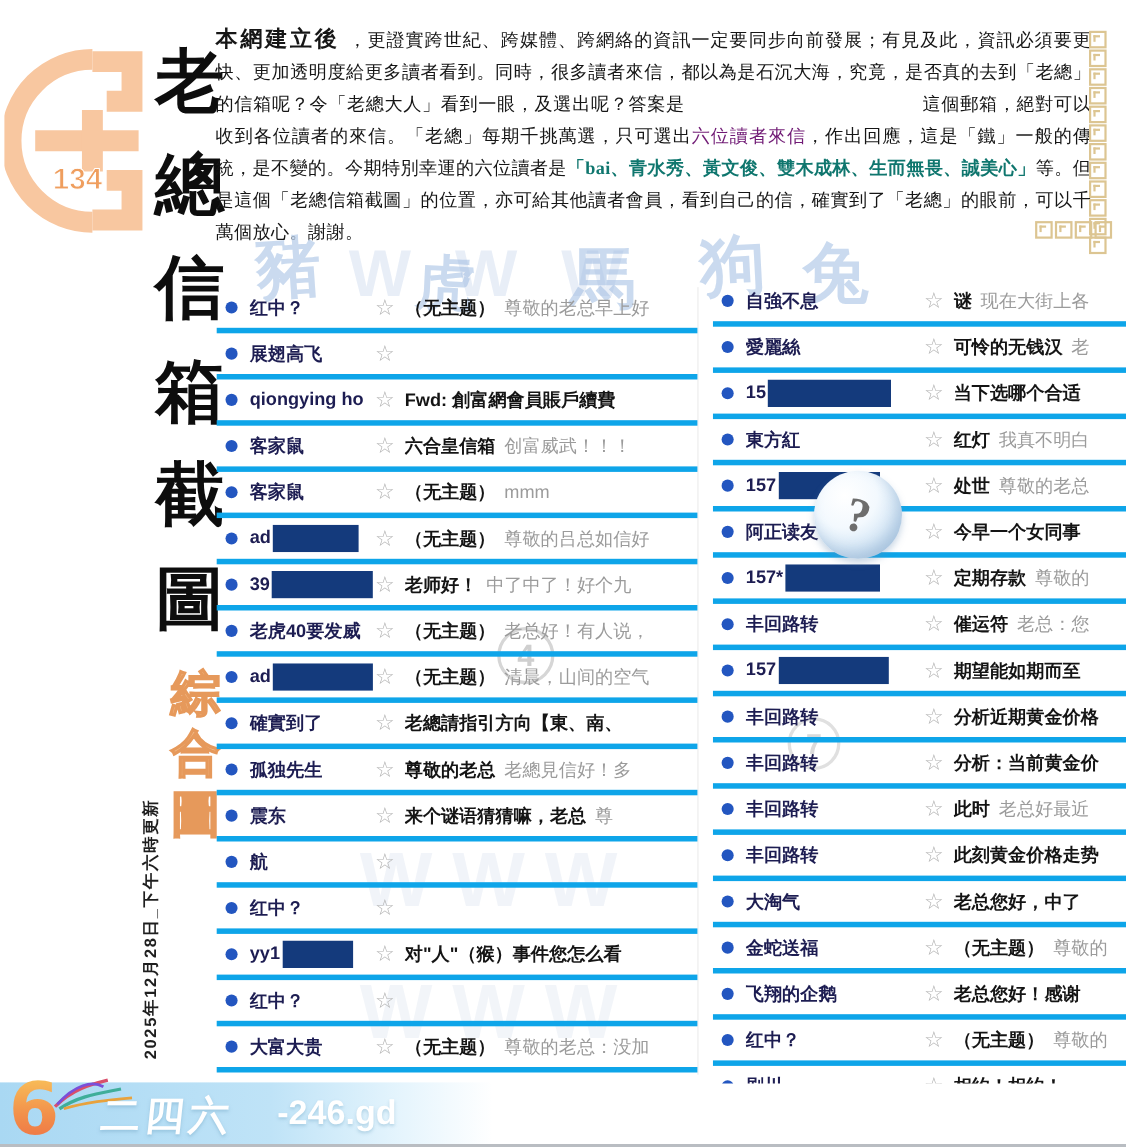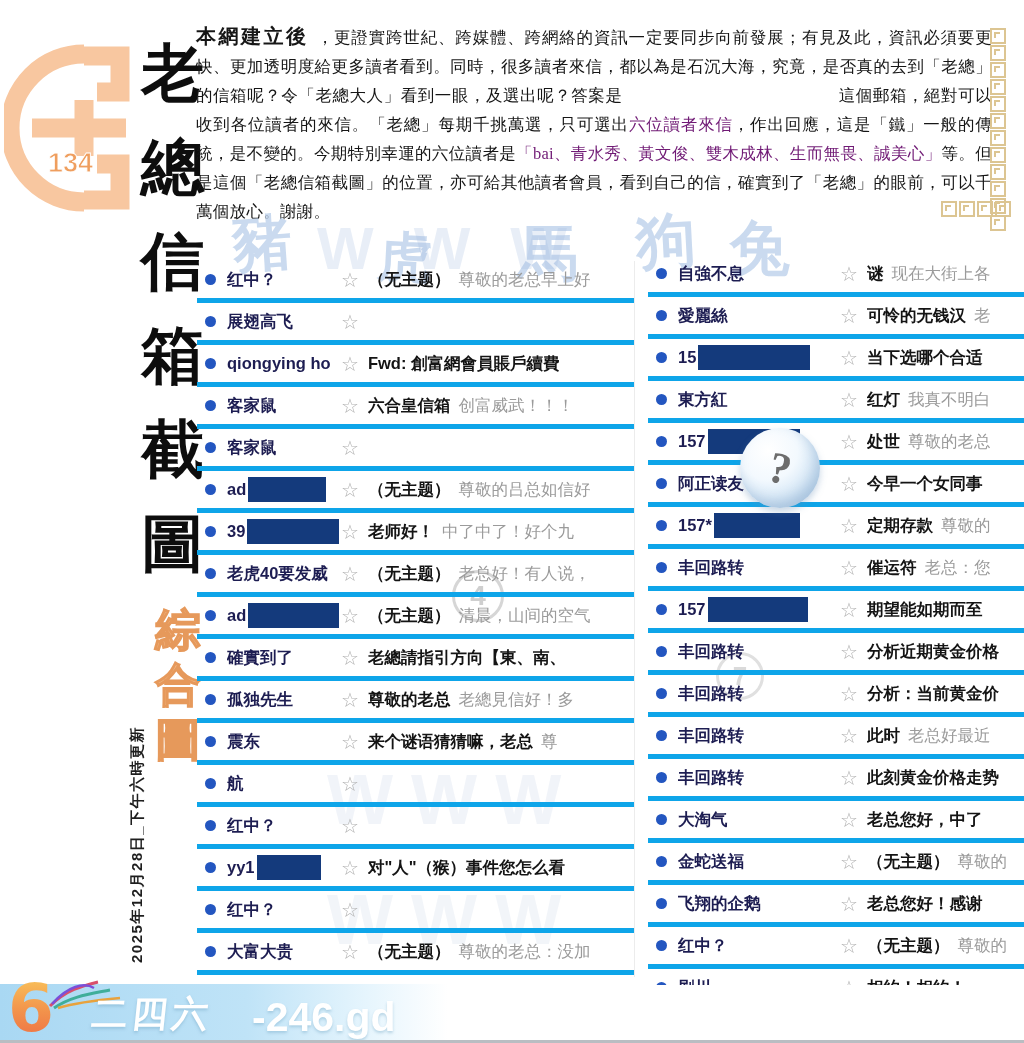--- a/index.html
+++ b/index.html
@@ -20,21 +20,21 @@
   .date-note{position:absolute;left:128px;top:963px;transform-origin:0 0;transform:rotate(-90deg);
              font-size:15px;color:#1e1e1e;letter-spacing:1.5px;white-space:nowrap;font-weight:bold;}
 
   
   .header-par{position:absolute;left:196px;top:22px;width:796px;text-align:justify;
               font-family:"Liberation Serif","DejaVu Serif",serif;font-size:16.5px;line-height:29px;
               color:#161616;letter-spacing:.3px;}
   .lead{font-size:20px;font-weight:bold;letter-spacing:2px;margin-right:8px;}
   .gap{display:inline-block;width:216px;height:1px;}
   .hl{color:#701a75;}
-  .winners{color:#701a75;}
+  .winners{color:#0f766e;font-weight:bold;}
 
   
   .meander-v{position:absolute;left:989px;top:27px;width:18px;}
   .meander-h{position:absolute;left:940px;top:200px;display:flex;}
   .mcell{position:relative;width:12px;height:12px;border:2px solid #dcc592;margin:1px;display:block;}
   .meander-h .mcell{display:inline-block;}
   .mcell::after{content:"";position:absolute;left:2px;top:2px;width:4px;height:4px;
                 border:2px solid #dcc592;border-right:none;border-bottom:none;}
 
   
@@ -82,21 +82,21 @@
   .banner{position:absolute;left:0;top:984px;width:448px;height:59px;
           background:linear-gradient(90deg,#a9d8f3 0%,#bfe3f7 55%,#e6f5fd 82%,#ffffff 100%);}
   .six{position:absolute;left:8px;top:-8px;font-size:66px;font-weight:900;line-height:66px;
        font-family:"DejaVu Sans",sans-serif;
        background:linear-gradient(180deg,#f9c35a 0%,#f2914b 55%,#ee7044 100%);
        -webkit-background-clip:text;background-clip:text;color:transparent;}
   .ribbons{position:absolute;left:48px;top:-4px;}
   .site-cn{position:absolute;left:92px;top:6px;font-size:36px;font-weight:900;color:#ffffff;
            font-family:"DejaVu Serif",serif;transform:skewX(-6deg);
            text-shadow:0 2px 3px rgba(120,170,200,.5);letter-spacing:4px;}
-  .site-dm{position:absolute;left:252px;top:10px;font-size:41px;font-weight:bold;color:#ffffff;
+  .site-dm{position:absolute;left:252px;top:10px;font-size:31px;font-weight:bold;color:#ffffff;
            font-family:"Liberation Sans",sans-serif;text-shadow:0 2px 3px rgba(120,170,200,.45);}
 </style>
 </head>
 <body>
 
 <div class="page">
 
   <svg class="brand" viewBox="0 0 130 182">
     <g fill="none" stroke="#f8c7a0" stroke-width="19">
       <path d="M80 16 A74 74 0 1 0 80 164"></path>
@@ -186,20 +186,21 @@
       <div class="mrow">
         <span class="dot"></span>
         <span class="sender">客家鼠</span>
         <span class="star">☆</span>
         <span class="subj"><b>六合皇信箱</b><span class="snip">创富威武！！！</span></span>
       </div>
       <div class="mrow">
         <span class="dot"></span>
         <span class="sender">客家鼠</span>
         <span class="star">☆</span>
+        <span class="subj"><b>（无主题）</b><span class="snip">mmm</span></span>
       </div>
       <div class="mrow">
         <span class="dot"></span>
         <span class="sender">ad<span class="redact" style="width: 78px;"></span></span>
         <span class="star">☆</span>
         <span class="subj"><b>（无主题）</b><span class="snip">尊敬的吕总如信好</span></span>
       </div>
       <div class="mrow">
         <span class="dot"></span>
         <span class="sender">39<span class="redact" style="width: 92px;"></span></span>

